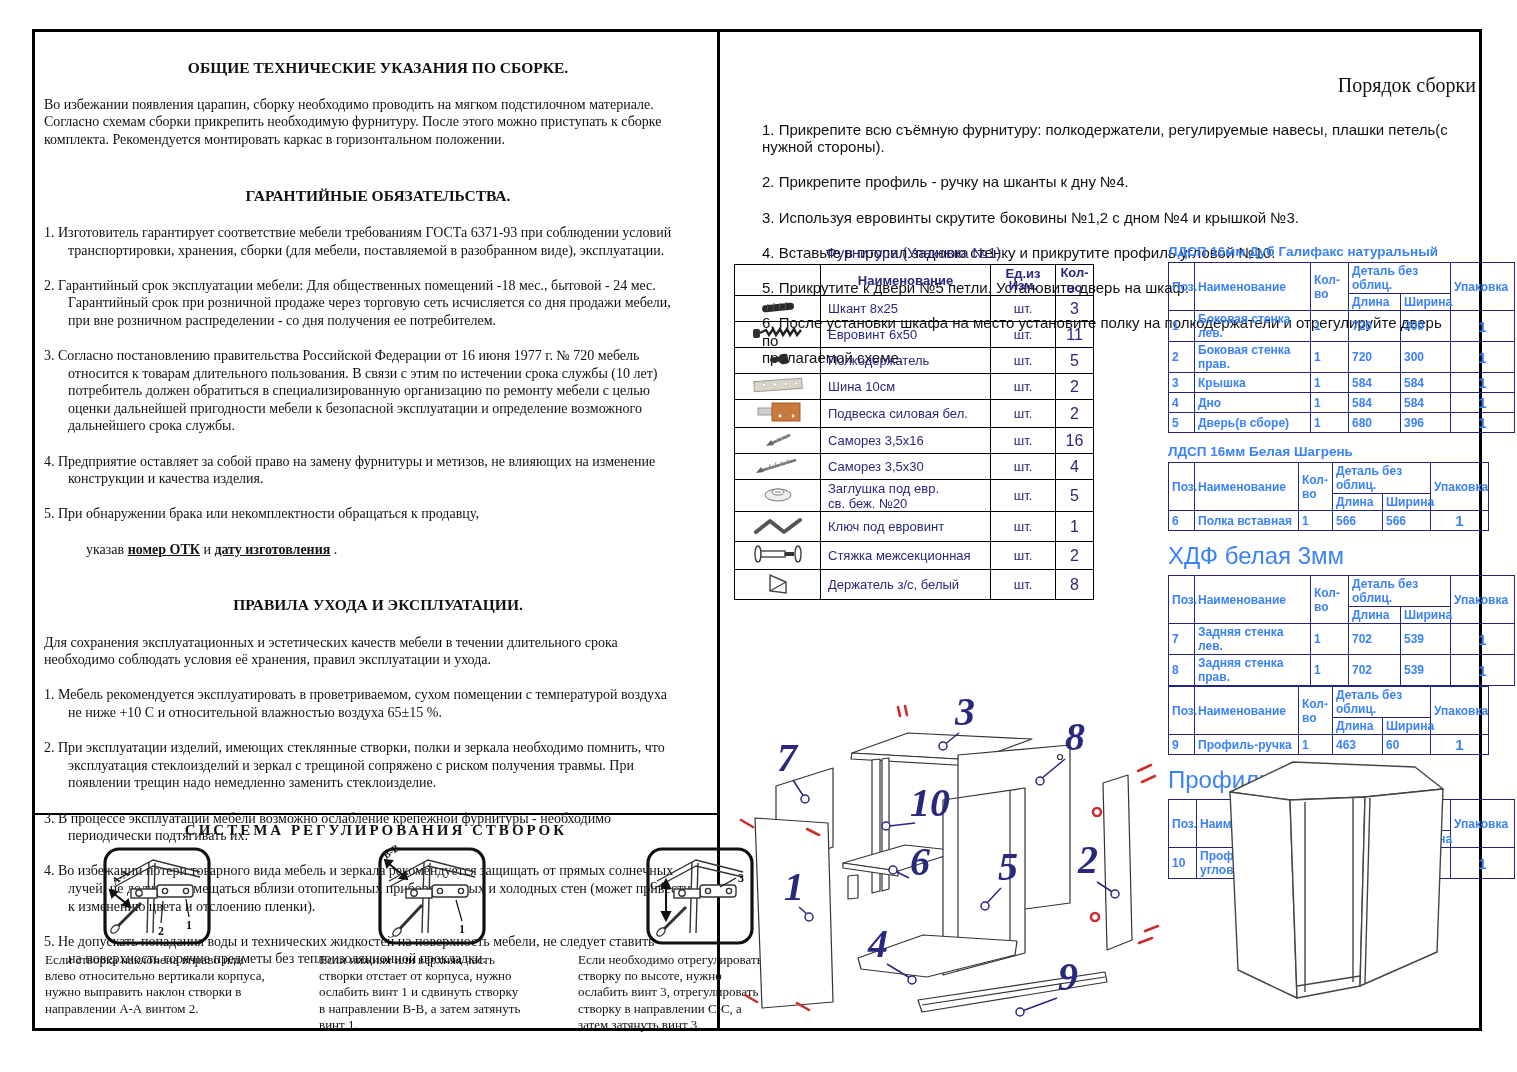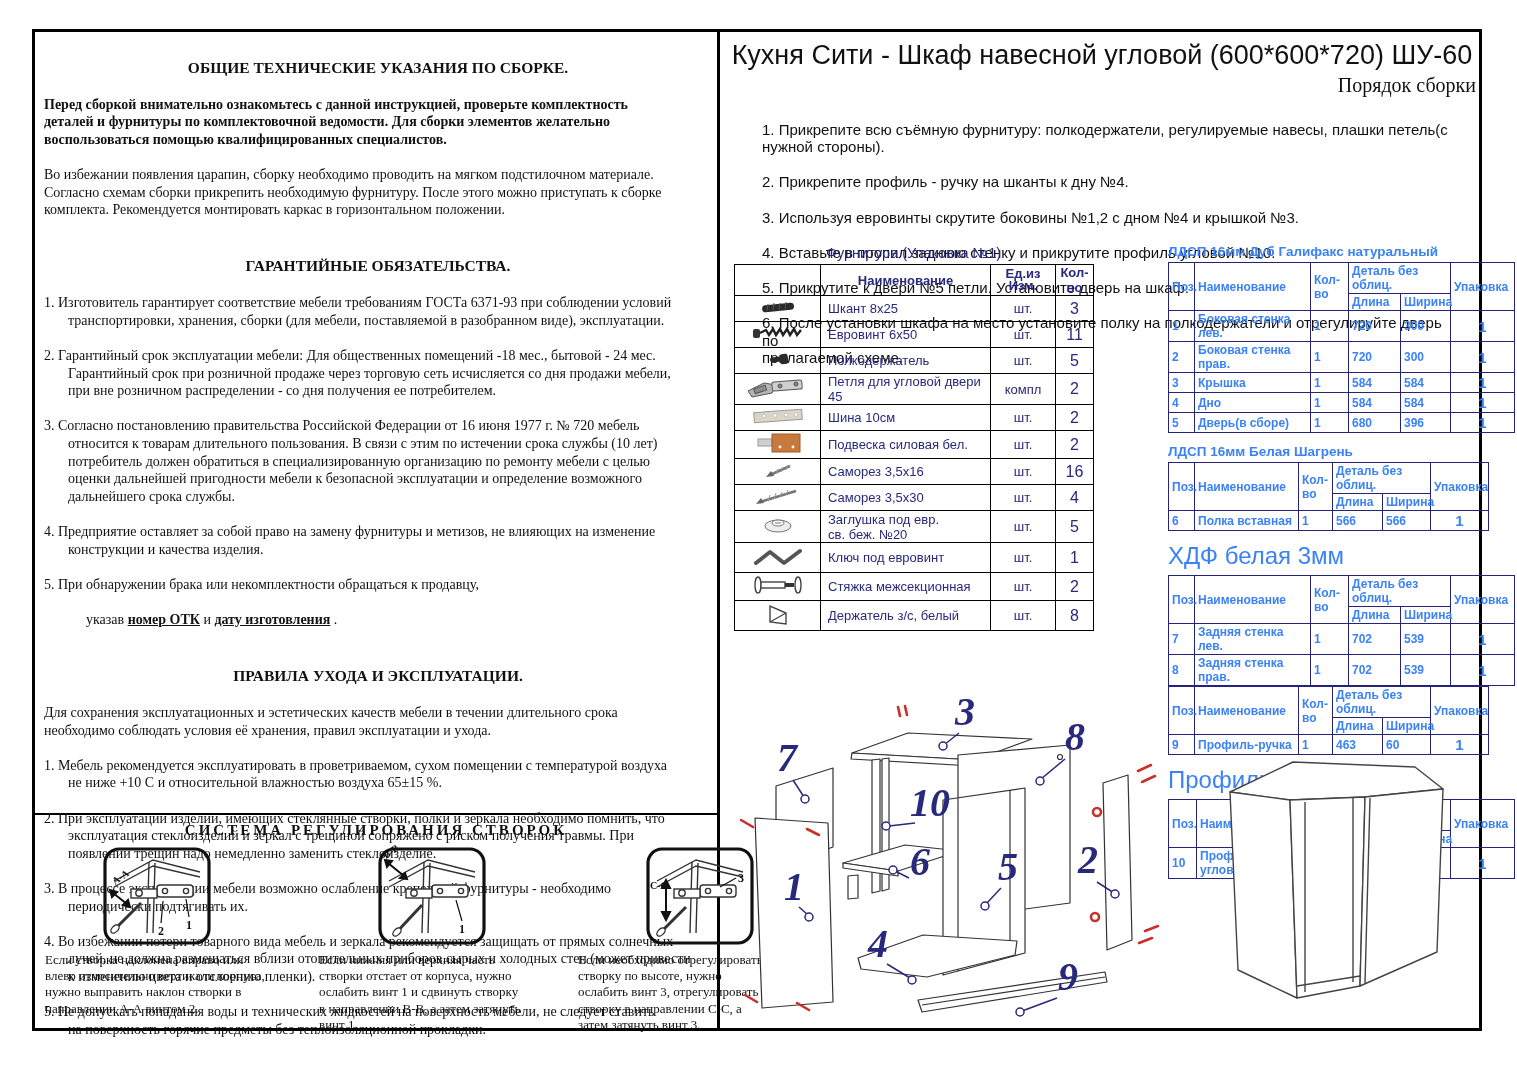--- a/index.html
+++ b/index.html
@@ -63,23 +63,20 @@
 </head>
 <body>
 
 <div class="screen">
   <div class="frame"></div>
   <div class="vdiv"></div>
   <div class="hsep"></div>
 
   <div class="left-page">
     <div class="h1">ОБЩИЕ ТЕХНИЧЕСКИЕ УКАЗАНИЯ ПО СБОРКЕ.</div>
-    <p class="b">Перед сборкой внимательно ознакомьтесь с данной инструкцией, проверьте комплектность
-деталей и фурнитуры по комплектовочной ведомости. Для сборки элементов желательно
-воспользоваться помощью квалифицированных специалистов.</p>
     <p>Во избежании появления царапин, сборку необходимо проводить на мягком подстилочном материале.
 Согласно схемам сборки прикрепить необходимую фурнитуру. После этого можно приступать к сборке
 комплекта. Рекомендуется монтировать каркас в горизонтальном  положении.</p>
 
     <div class="h1">ГАРАНТИЙНЫЕ ОБЯЗАТЕЛЬСТВА.</div>
     <p class="hang">1. Изготовитель гарантирует соответствие мебели требованиям ГОСТа 6371-93 при соблюдении условий
 транспортировки, хранения, сборки (для мебели, поставляемой в разобранном виде), эксплуатации.</p>
     <p class="hang">2. Гарантийный срок эксплуатации мебели: Для общественных помещений -18 мес.,  бытовой - 24 мес.
 Гарантийный срок при розничной продаже через торговую сеть исчисляется со дня продажи мебели,
 при вне розничном распределении - со дня получения ее потребителем.</p>
@@ -200,21 +197,20 @@
 створки отстает от корпуса, нужно
 ослабить винт 1 и сдвинуть створку
 в направлении В-В, а затем затянуть
 винт 1.</div>
   <div class="cap" style="left:578px;width:230px;">Если необходимо отрегулировать
 створку по высоте, нужно
 ослабить винт 3, отрегулировать
 створку в направлении С-С, а
 затем затянуть винт 3.</div>
 
-  <div class="r-title">Кухня Сити - Шкаф навесной угловой  (600*600*720) ШУ-60</div>
   <div class="r-sub">Порядок сборки</div>
 
   <div class="steps">
     <p>1. Прикрепите всю съёмную фурнитуру: полкодержатели, регулируемые навесы, плашки петель(с
 нужной стороны).</p>
     <p>2. Прикрепите профиль - ручку на шканты к дну №4.</p>
     <p>3. Используя евровинты скрутите боковины №1,2 с дном №4 и крышкой №3.</p>
     <p>4. Вставьте в пропил заднюю стенку и прикрутите профиль угловой №10.</p>
     <p>5. Прикрутите к двери №5 петли. Установите дверь на шкаф.</p>
     <p>6. После установки шкафа на место установите полку на полкодержатели и отрегулируйте дверь по
@@ -263,34 +259,20 @@
       <td class="q">11</td>
     </tr>
     <tr>
       <td class="ic"><span><svg width="64" height="20" viewBox="0 0 64 20">
                 <rect x="24" y="8" width="12" height="5" rx="2" fill="#2a2a2a" transform="rotate(-8 30 10)"></rect>
                 <rect x="34" y="5" width="8" height="10" rx="2" fill="#2a2a2a" transform="rotate(-8 38 10)"></rect>
               </svg></span></td>
       <td class="nm">Полкодержатель</td>
       <td class="un">шт.</td>
       <td class="q">5</td>
-    </tr>
-    <tr>
-      <td class="ic"><span><svg width="72" height="26" viewBox="0 0 72 26">
-                <g stroke="#555" stroke-width="1" fill="#b5b5b5">
-                  <polygon points="6,16 22,8 34,10 30,18 10,22"></polygon>
-                  <rect x="30" y="6" width="30" height="9" rx="2" fill="#cfcfcf" transform="rotate(-4 45 10)"></rect>
-                  <circle cx="38" cy="11" r="2" fill="#888"></circle>
-                  <circle cx="54" cy="9" r="2" fill="#888"></circle>
-                  <rect x="12" y="12" width="12" height="5" fill="#8d8d8d" transform="rotate(-18 18 14)"></rect>
-                </g>
-              </svg></span></td>
-      <td class="nm">Петля для угловой двери 45</td>
-      <td class="un">компл</td>
-      <td class="q">2</td>
     </tr>
     <tr>
       <td class="ic"><span><svg width="64" height="22" viewBox="0 0 64 22">
                 <rect x="8" y="6" width="48" height="10" fill="#d9d6c8" stroke="#999" transform="rotate(-4 32 11)"></rect>
                 <g fill="#fff" stroke="#aaa" stroke-width="0.6">
                   <circle cx="18" cy="11" r="1.8"></circle>
                   <circle cx="29" cy="10.5" r="1.8"></circle>
                   <circle cx="40" cy="10" r="1.8"></circle>
                   <circle cx="50" cy="9.5" r="1.8"></circle>
                 </g>

